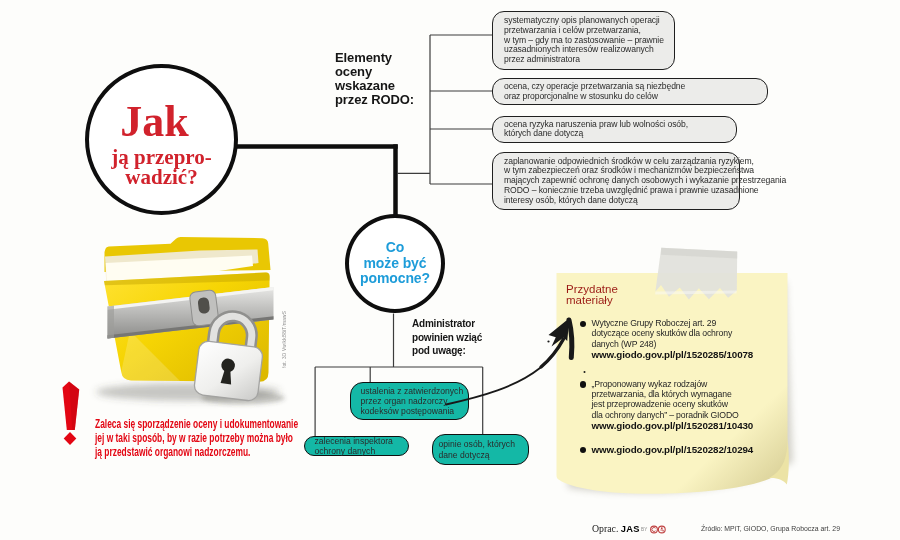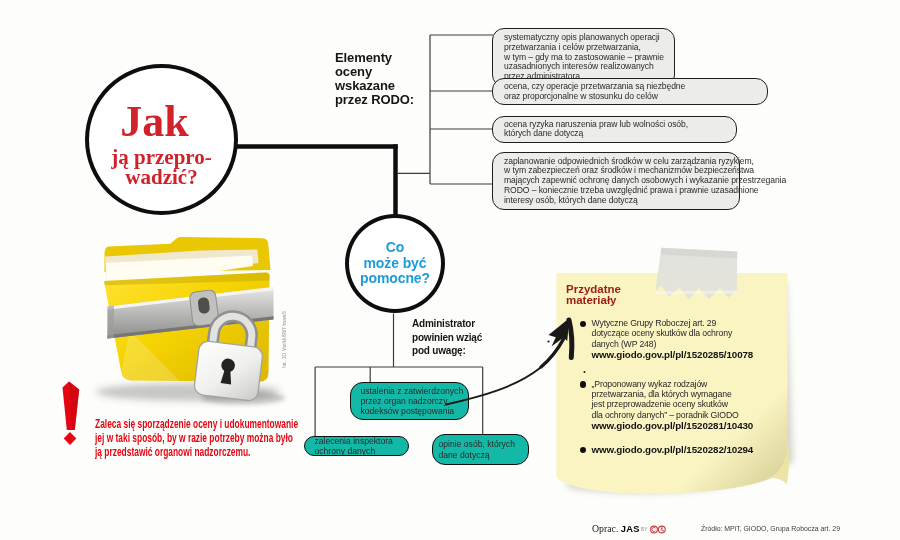--- a/index.html
+++ b/index.html
@@ -26,35 +26,35 @@
   
   #helpful-circle{left:345px;top:214px;width:100px;height:99px;border:4.5px solid #0e0e0e;
     border-radius:50%;background:#fff;box-sizing:border-box;
     display:flex;align-items:center;justify-content:center;text-align:center;}
   #helpful-circle .txt{font-weight:bold;font-size:14px;line-height:15.6px;color:#1d9cd9;letter-spacing:-0.1px;}
 
   
   .gbox{background:#ececea;border:1.2px solid #1f1f1f;border-radius:12px;box-sizing:border-box;
     display:flex;align-items:center;padding:0 6px 0 11px;
     font-size:8.6px;line-height:9.7px;color:#2b2b2b;letter-spacing:-0.1px;}
-  #gbox-0{left:492px;top:28px;width:183px;height:59px;}
+  #gbox-0{left:492px;top:11px;width:183px;height:59px;}
   #gbox-1{left:492px;top:78px;width:276px;height:27px;}
   #gbox-2{left:492px;top:116px;width:245px;height:26.5px;}
   #gbox-3{left:492px;top:152px;width:248px;height:58px;}
 
   
   .wbox{background:#14b8a6;border:1.3px solid #111;border-radius:13px;box-sizing:border-box;
     display:flex;align-items:center;padding:0 5px 0 9.5px;
     font-size:8.6px;line-height:10.1px;color:#2b2b2b;margin-left:8px;}
   #wbox-0{left:342px;top:382px;width:119px;height:38px;}
   #wbox-1{left:296px;top:436px;width:105px;height:20px;}
   #wbox-2{left:424px;top:434px;width:97px;height:31px;padding-left:5.5px;}
 
   
-  #note-title{left:566px;top:284px;font-weight:bold;font-size:11.5px;line-height:11.4px;color:#9b1b15;}
+  #note-title{left:566px;top:284px;font-weight:normal;font-size:11.5px;line-height:11.4px;color:#9b1b15;}
   #note-items{left:577px;top:318px;width:202px;}
   .note-item{position:relative;padding-left:14.5px;color:#262626;}
   #note-item-1{margin-top:19px;}
   #note-item-2{margin-top:13.5px;}
   .note-item .bullet{position:absolute;left:2.5px;top:2.5px;width:6.5px;height:6.5px;border-radius:50%;background:#101010;}
   .note-item .itxt{font-size:8.7px;line-height:10.25px;letter-spacing:-0.15px;}
   .note-item .iurl{font-weight:bold;font-size:9.8px;line-height:11px;letter-spacing:-0.1px;color:#121212;}
 
   
   #warning-text{left:95px;top:416.5px;font-weight:bold;font-size:12px;line-height:14.4px;color:#e30613;

